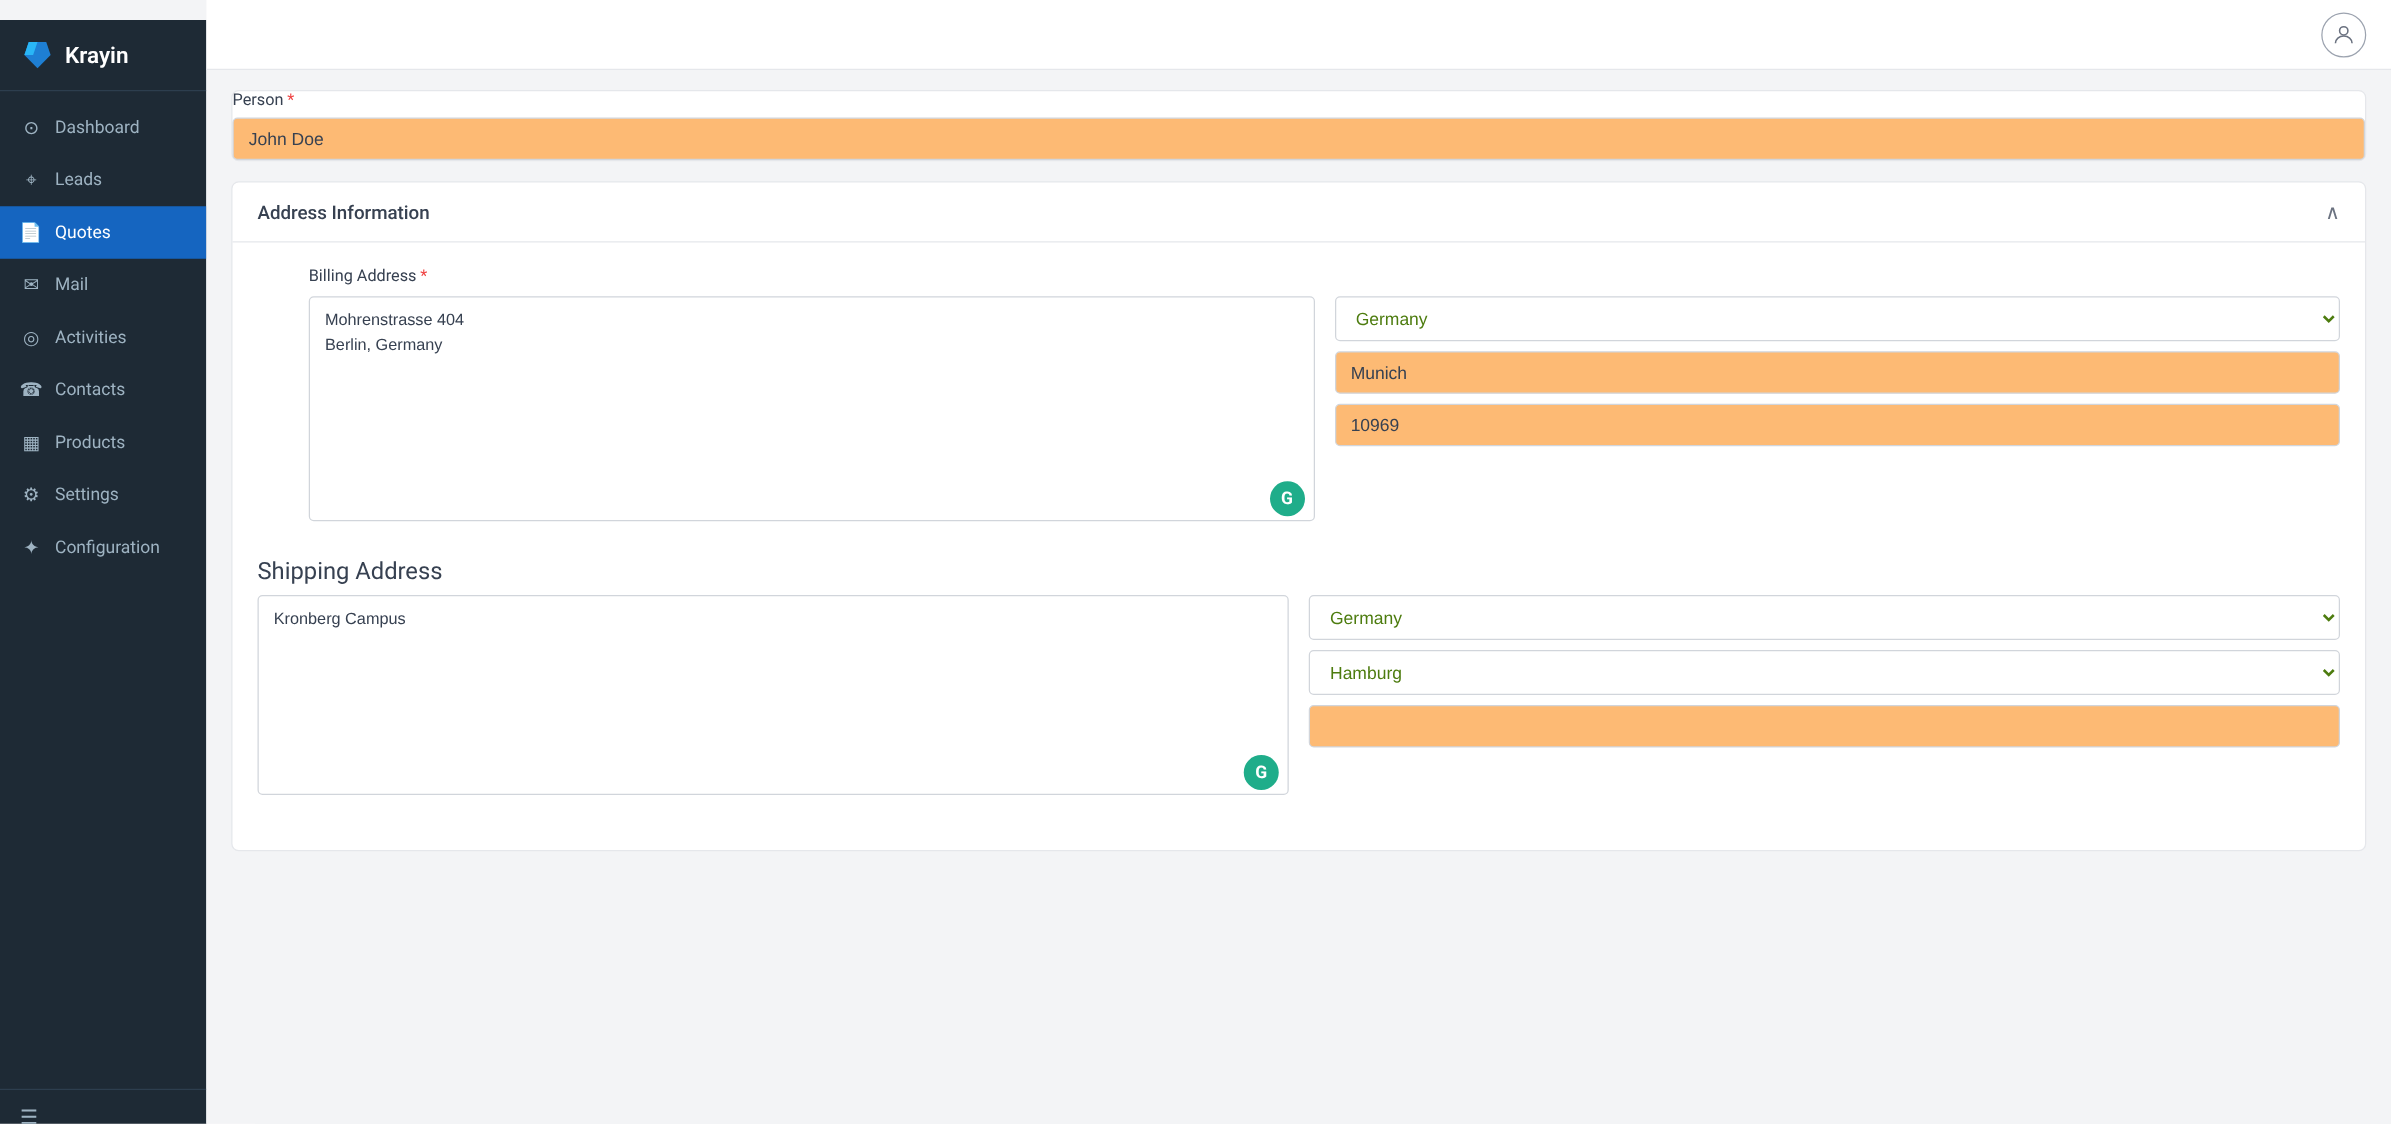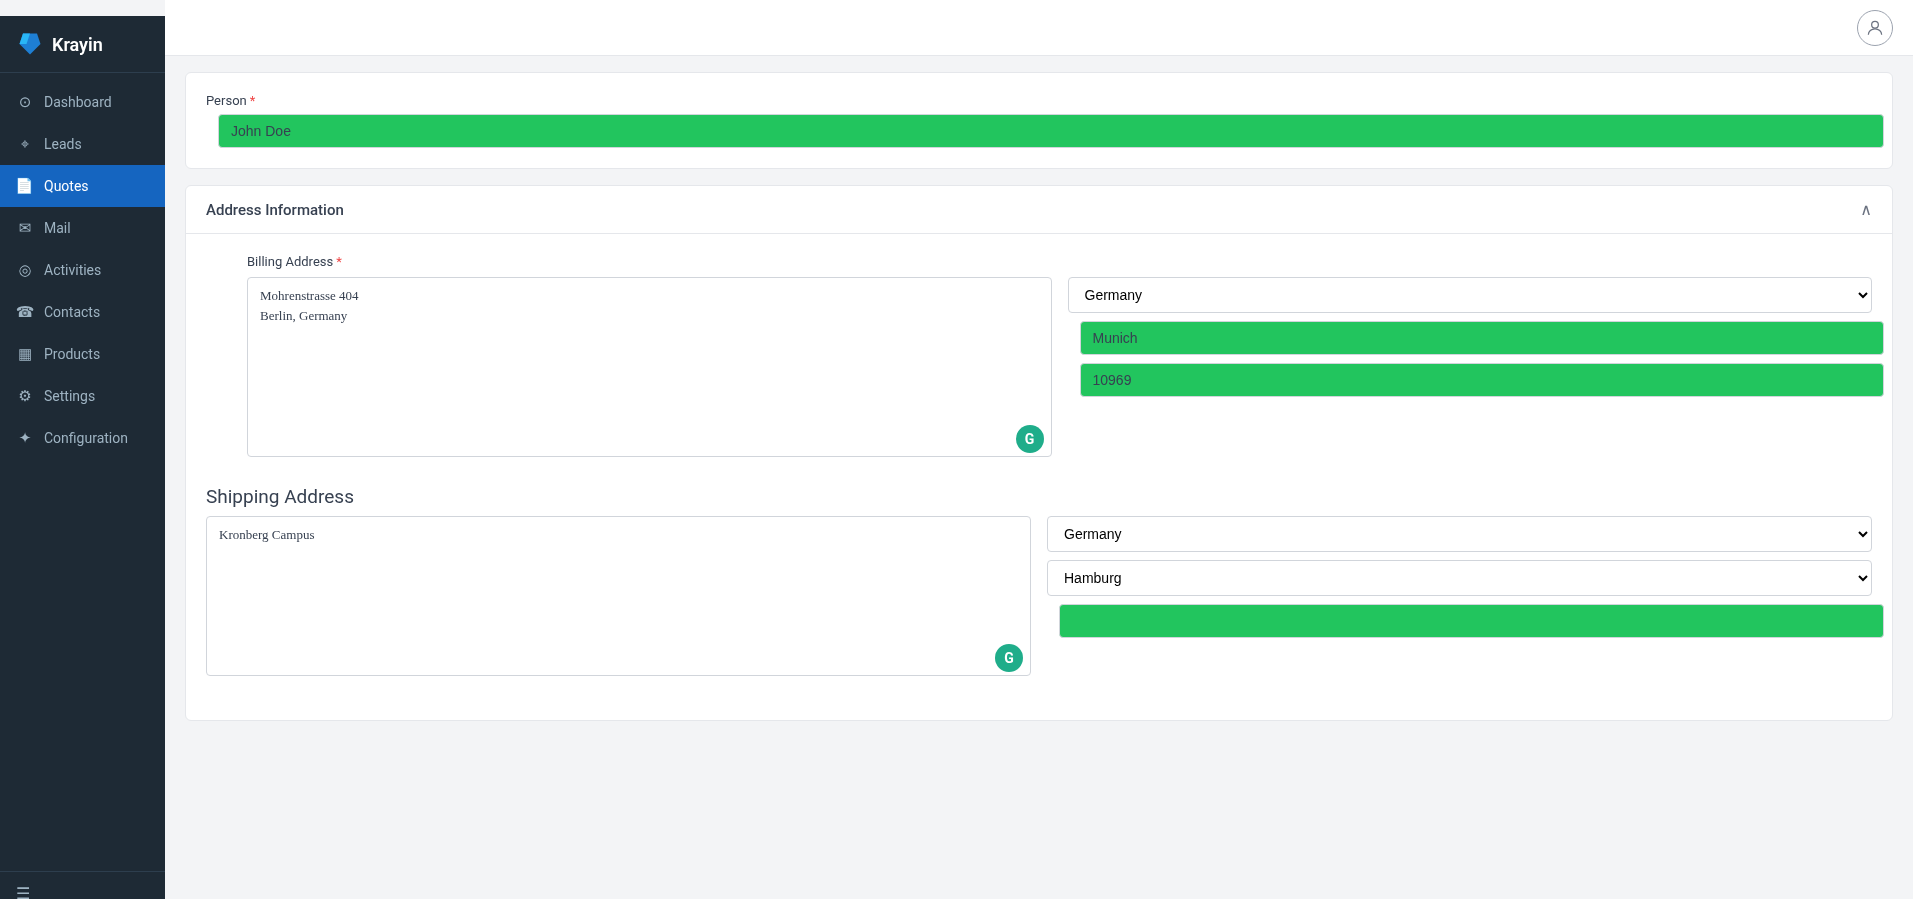--- a/index.html
+++ b/index.html
@@ -148,36 +148,35 @@
       color: #ef4444;
       font-size: 13px;
     }
     .text-input {
       width: 100%;
       border: 1px solid #d1d5db;
       border-radius: 4px;
       padding: 8px 12px;
       font-size: 14px;
       color: #374151;
-      background: #22c55e;
+      background: #fdba74;
       outline: none;
-      margin-left: 12px;
     }
 
     .textarea-input {
       width: 100%;
       border: 1px solid #d1d5db;
       border-radius: 4px;
       padding: 8px 12px;
       font-size: 13px;
       color: #374151;
       background: #fff;
       outline: none;
       resize: none;
-      font-family: Liberation Serif, serif;
+      font-family: Liberation Sans, sans-serif;
       line-height: 1.5;
     }
 
     
     .address-grid {
       display: grid;
       grid-template-columns: 1fr 1fr;
       gap: 16px;
       margin-bottom: 20px;
     }
@@ -208,21 +207,21 @@
       flex-direction: column;
       gap: 8px;
     }
 
     .select-input {
       width: 100%;
       border: 1px solid #d1d5db;
       border-radius: 4px;
       padding: 8px 12px;
       font-size: 14px;
-      color: #000000;
+      color: #4d7c0f;
       background: #fff;
       outline: none;
       appearance: auto;
     }
 
     .billing-label {
       font-size: 13px;
       color: #374151;
       margin-bottom: 8px;
       display: flex;
@@ -234,21 +233,20 @@
       font-size: 19px;
       color: #374151;
       margin-bottom: 8px;
     }
 
     .top-card {
       background: #fff;
       border: 1px solid #e5e7eb;
       border-radius: 6px;
       margin: 16px 20px 0 20px;
-      padding: 20px;
     }
   </style>
 </head>
 <body>
 
 <div class="sidebar">
   <div class="sidebar-logo">
     <svg class="logo-icon" viewBox="0 0 32 32" fill="none" xmlns="http://www.w3.org/2000/svg">
       <polygon points="8,4 24,4 28,16 16,28 4,16" fill="#1e88e5" opacity="0.9"></polygon>
       <polygon points="8,4 16,4 12,16 4,16" fill="#29b6f6"></polygon>

